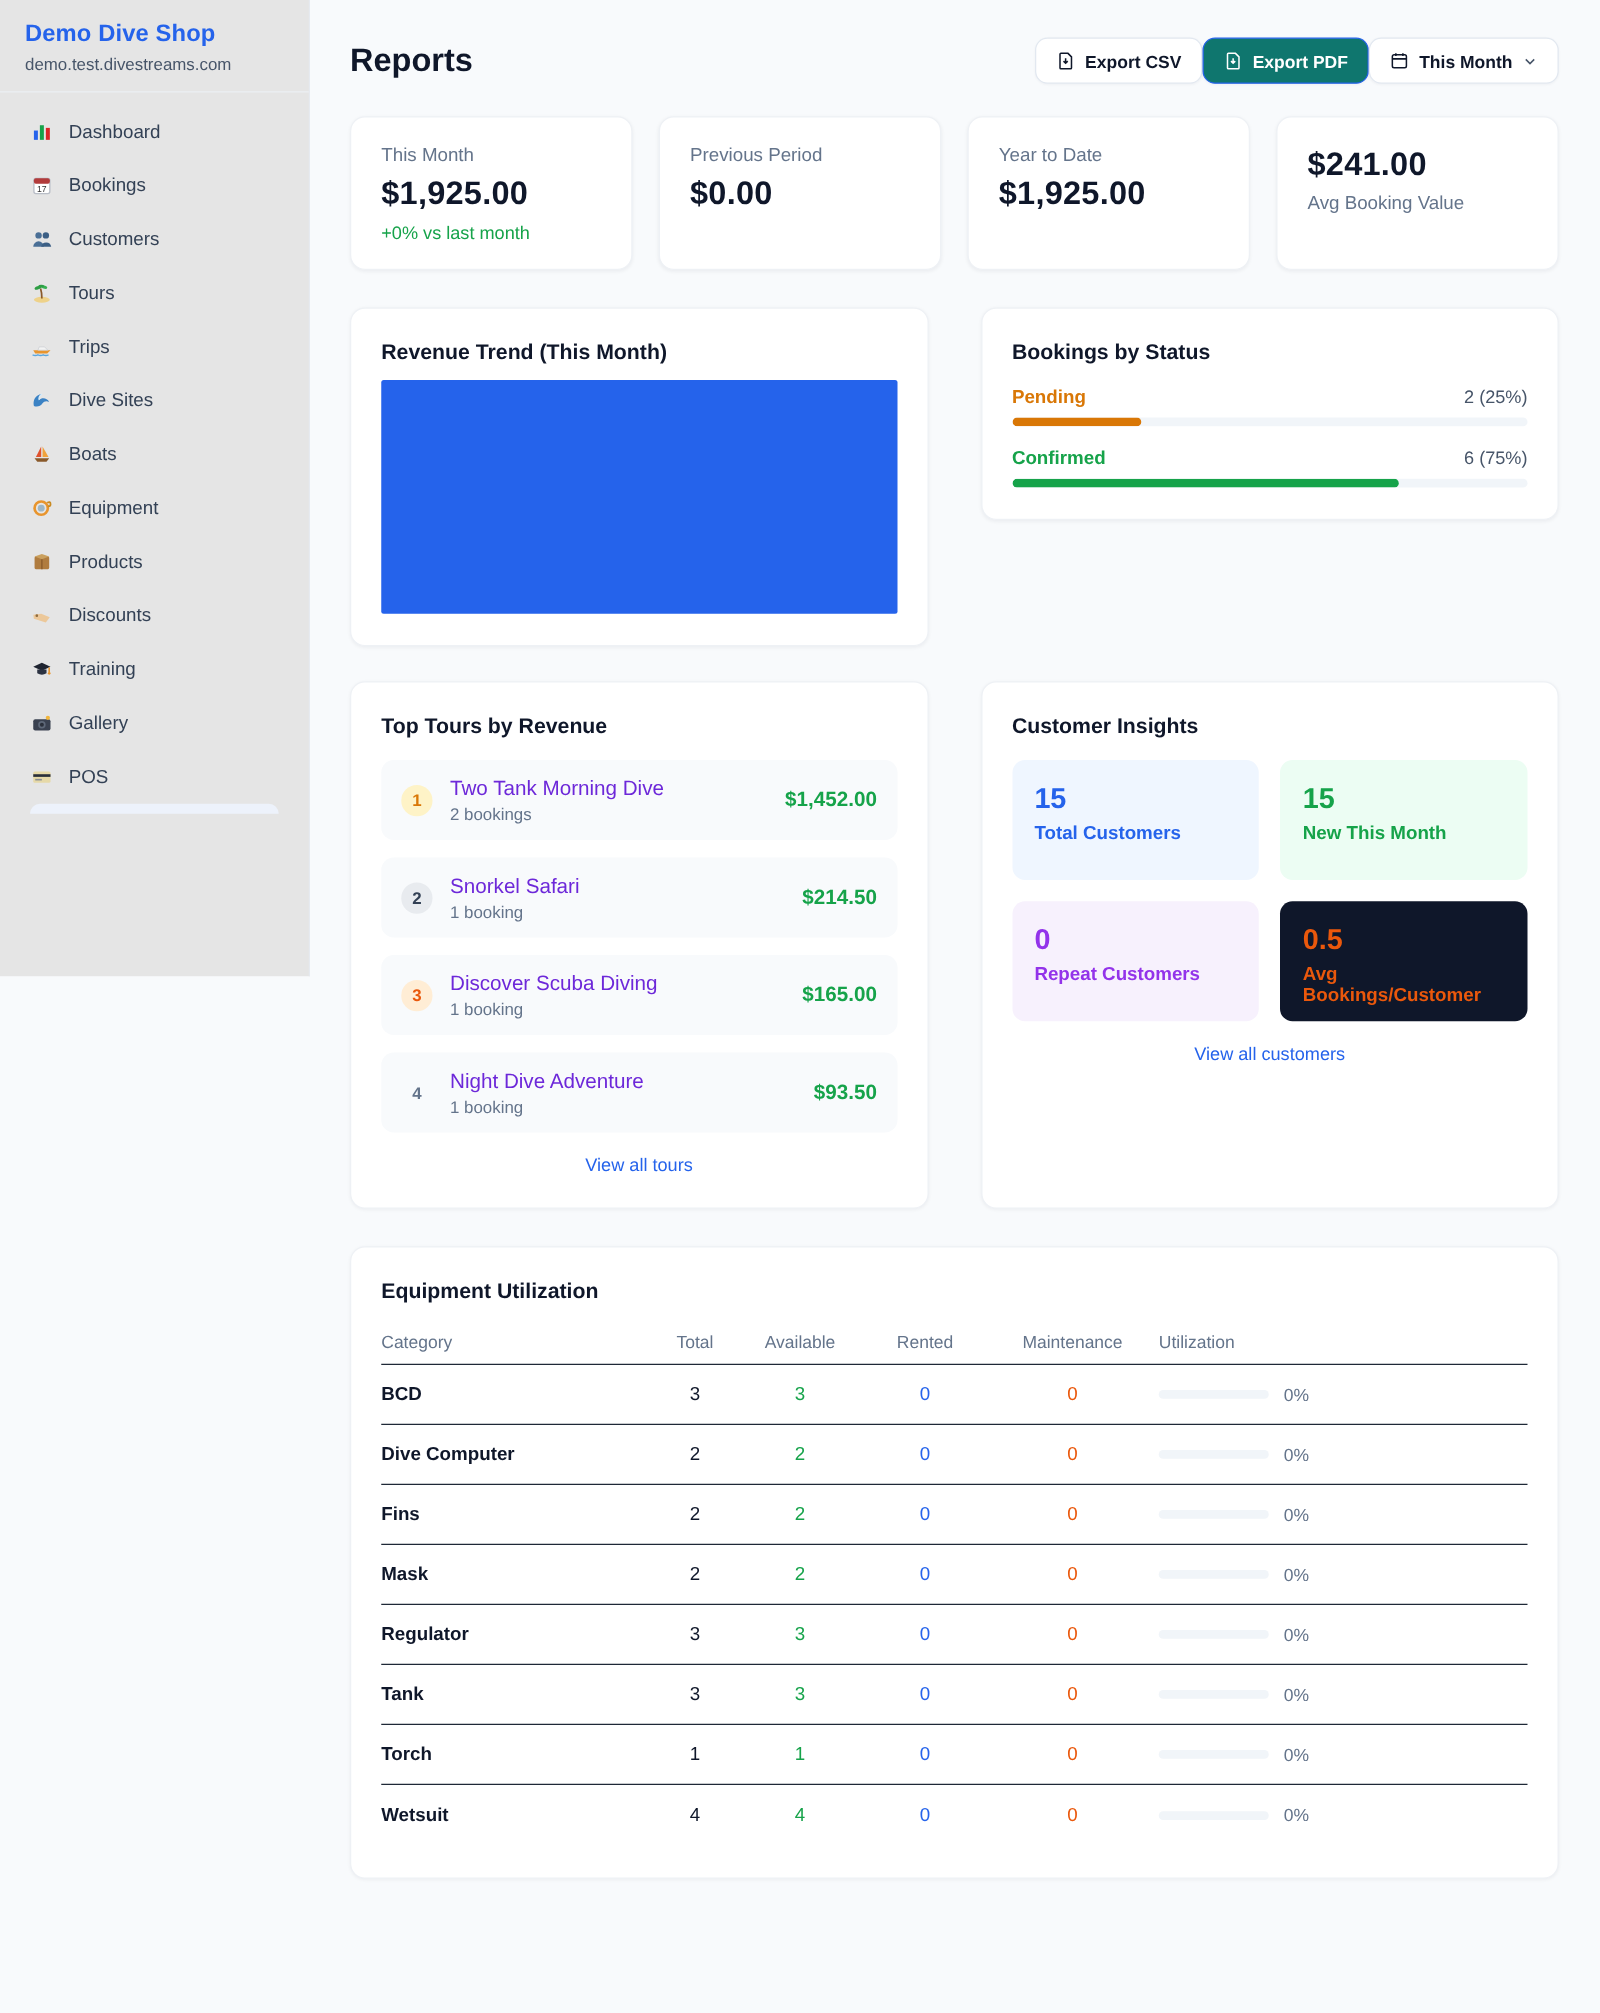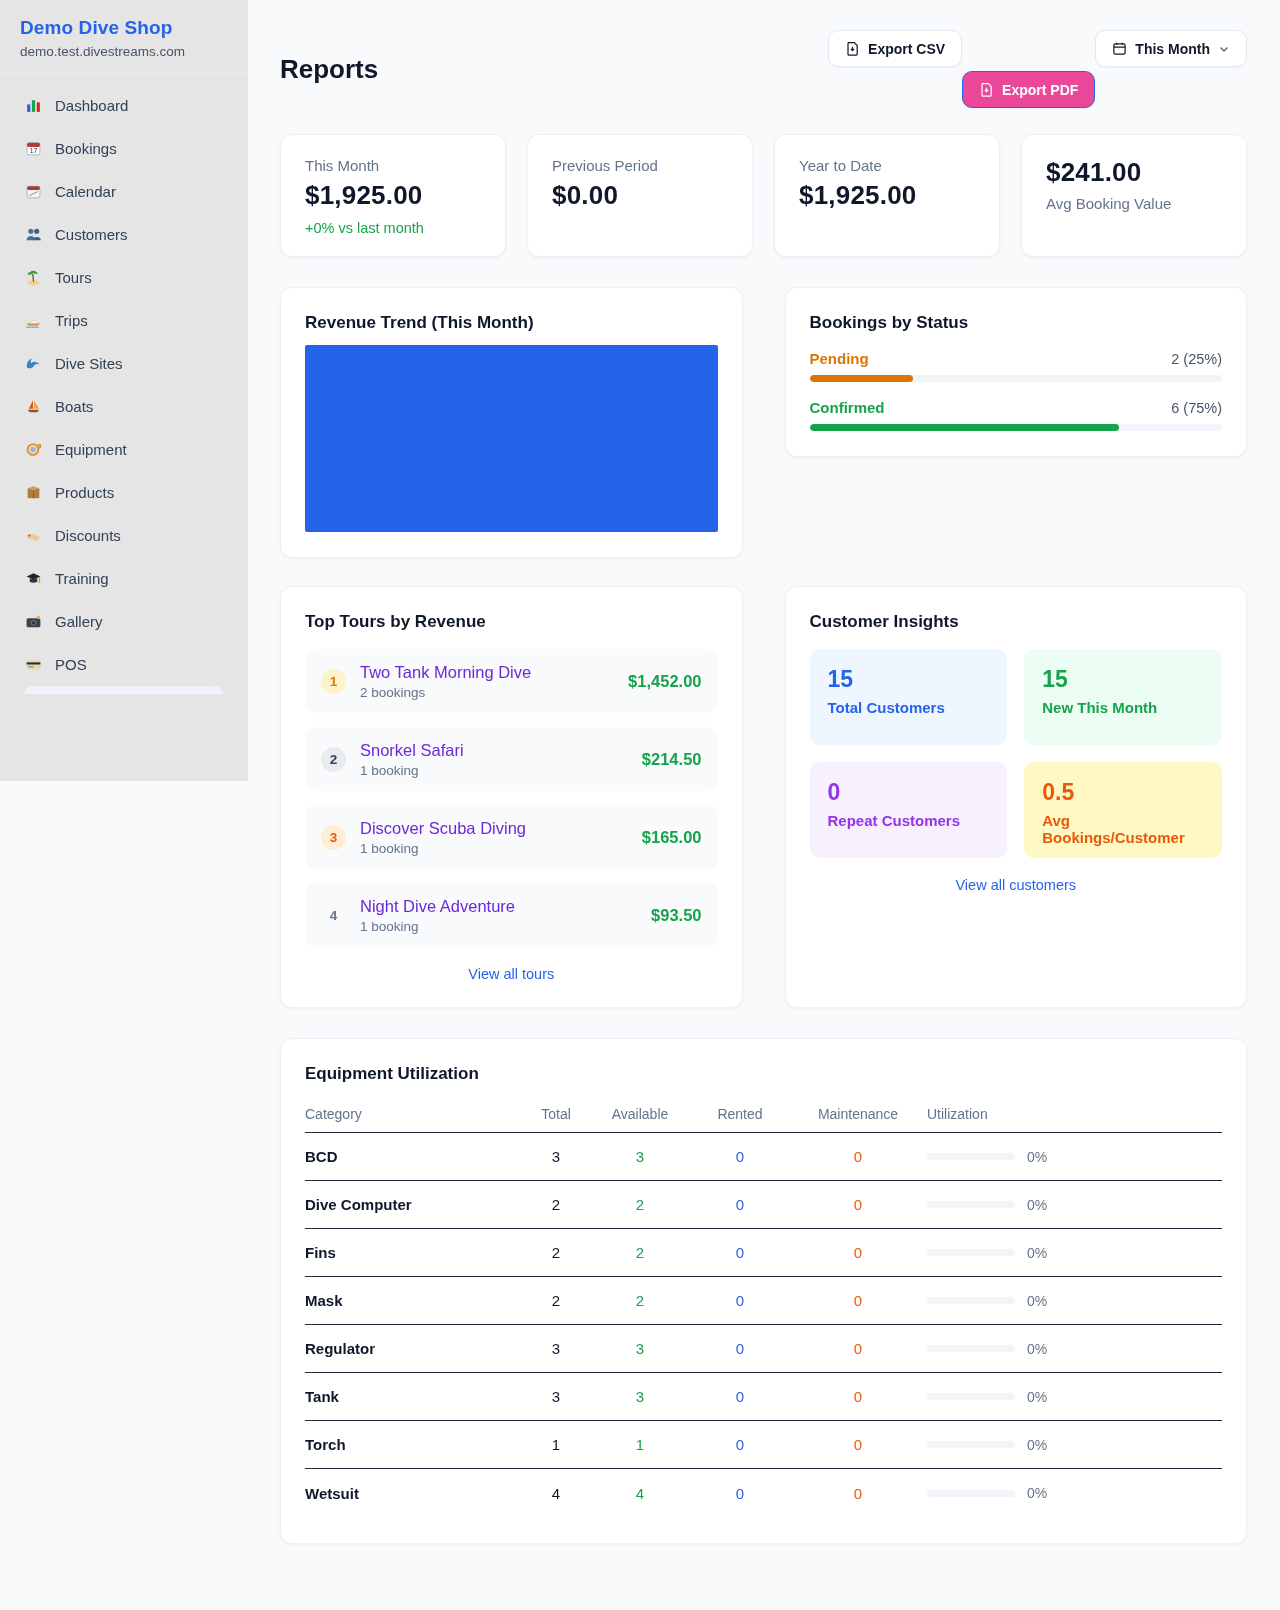--- a/index.html
+++ b/index.html
@@ -39,21 +39,21 @@
   .main { margin-left:248px; padding:30px 33px 0 32px; }
   .page-header { display:flex; align-items:center; justify-content:space-between; }
   .page-title { font-size:26px; font-weight:800; color:#0f172a; }
   .header-actions { display:flex; }
   .btn {
     height:37px; display:inline-flex; align-items:center; gap:8px; padding:0 16px;
     border:1px solid #e2e8f0; border-radius:10px; background:#fff;
     font-size:14px; font-weight:700; color:#0f172a; cursor:pointer;
     box-shadow:0 1px 2px rgba(16,24,40,.04);
   }
-  .btn-primary { background:#ec4899; border-color:#2563eb; color:#fff;margin-top:41px; }
+  .btn-primary { background:#0f766e; border-color:#2563eb; color:#fff; }
   .btn svg { width:15px; height:15px; }
 
   
   .card {
     background:#fff; border:1px solid #eef1f5; border-radius:12px;
     box-shadow:0 1px 3px rgba(16,24,40,.05);
   }
   .stats-row { display:grid; grid-template-columns:repeat(4,1fr); gap:21px; margin-top:26px; }
   .stat-card { padding:22px 24px; height:123px; }
   .stat-label { font-size:15px; color:#64748b; }
@@ -138,30 +138,20 @@
             <rect x="2" y="2.5" width="12" height="11.5" rx="1.5" fill="#fff" stroke="#b9bec7"></rect>
             <rect x="2" y="2.5" width="12" height="4" rx="1.5" fill="#b23b3b"></rect>
             <text x="8" y="12.5" font-size="6.5" text-anchor="middle" fill="#333">17</text>
           </svg>
         </span>
       <span>Bookings</span>
     </div>
     <div class="nav-item">
       <span class="nav-ico">
           <svg viewBox="0 0 16 16">
-            <rect x="2" y="3" width="12" height="11" rx="1.5" fill="#f4f4f4" stroke="#b9bec7"></rect>
-            <rect x="2" y="3" width="12" height="3.5" rx="1.5" fill="#a33c3c"></rect>
-            <path d="M4 12 L12 8" stroke="#9aa1ab" stroke-width="1"></path>
-          </svg>
-        </span>
-      <span>Calendar</span>
-    </div>
-    <div class="nav-item">
-      <span class="nav-ico">
-          <svg viewBox="0 0 16 16">
             <circle cx="5.5" cy="5" r="2.4" fill="#4a6f96"></circle>
             <circle cx="11" cy="5" r="2.4" fill="#3c5f85"></circle>
             <path d="M1.5 13.5 a4 4 0 0 1 8 0 Z" fill="#4a6f96"></path>
             <path d="M7.5 13.5 a3.8 3.8 0 0 1 7.5 0 Z" fill="#3c5f85"></path>
           </svg>
         </span>
       <span>Customers</span>
     </div>
     <div class="nav-item">
       <span class="nav-ico">
@@ -397,21 +387,21 @@
           <div class="tile-label" style="color: rgb(37, 99, 235);">Total Customers</div>
         </div>
         <div class="tile" id="tile-1" style="background: rgb(236, 253, 243);">
           <div class="tile-value" style="color: rgb(22, 163, 74);">15</div>
           <div class="tile-label" style="color: rgb(22, 163, 74);">New This Month</div>
         </div>
         <div class="tile" id="tile-2" style="background: rgb(247, 241, 253);">
           <div class="tile-value" style="color: rgb(147, 51, 234);">0</div>
           <div class="tile-label" style="color: rgb(147, 51, 234);">Repeat Customers</div>
         </div>
-        <div class="tile" id="tile-3" style="background: #fef9c3;">
+        <div class="tile" id="tile-3" style="background: #0f172a;">
           <div class="tile-value" style="color: rgb(234, 88, 12);">0.5</div>
           <div class="tile-label" style="color: rgb(234, 88, 12);">Avg Bookings/Customer</div>
         </div>
       </div>
       <a class="view-link">View all customers</a>
     </div>
   </div>
 
   <div class="card equip-card">
     <div class="panel-title">Equipment Utilization</div>

